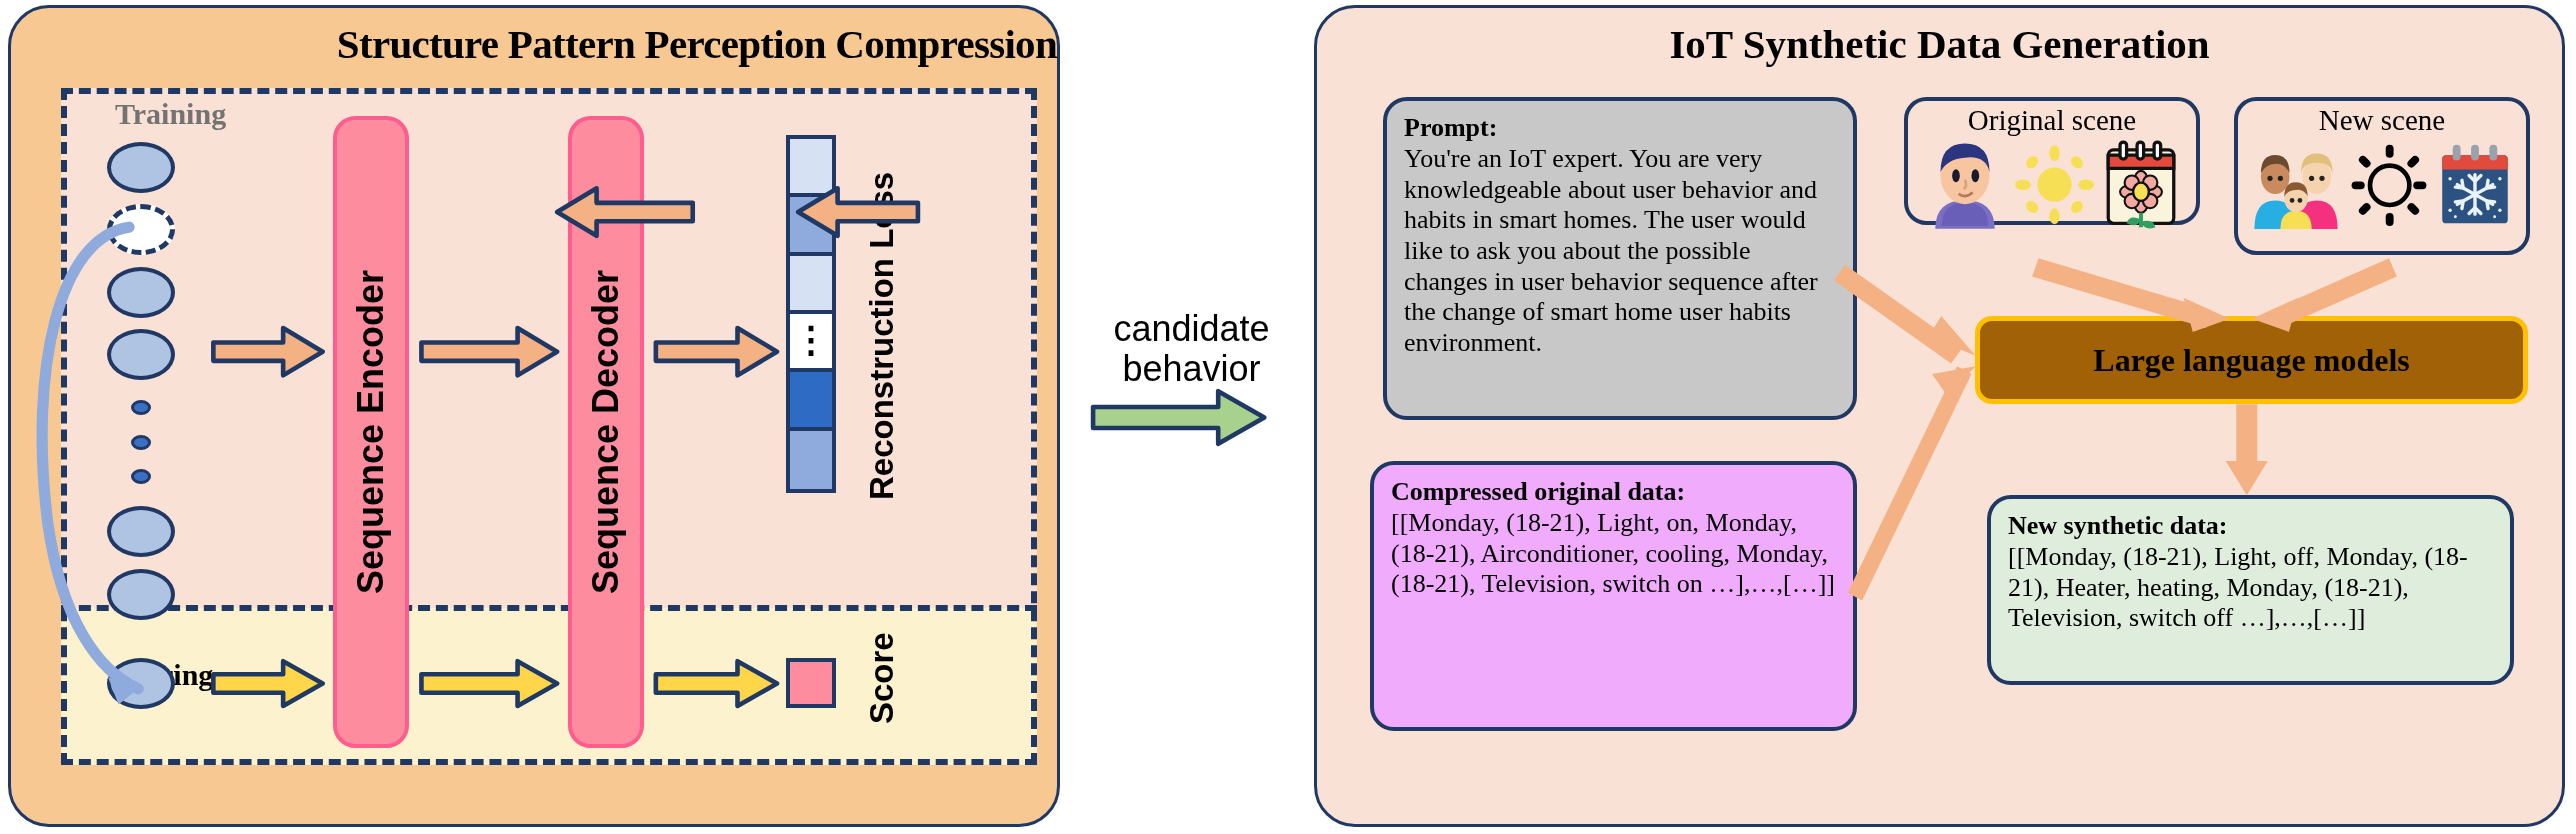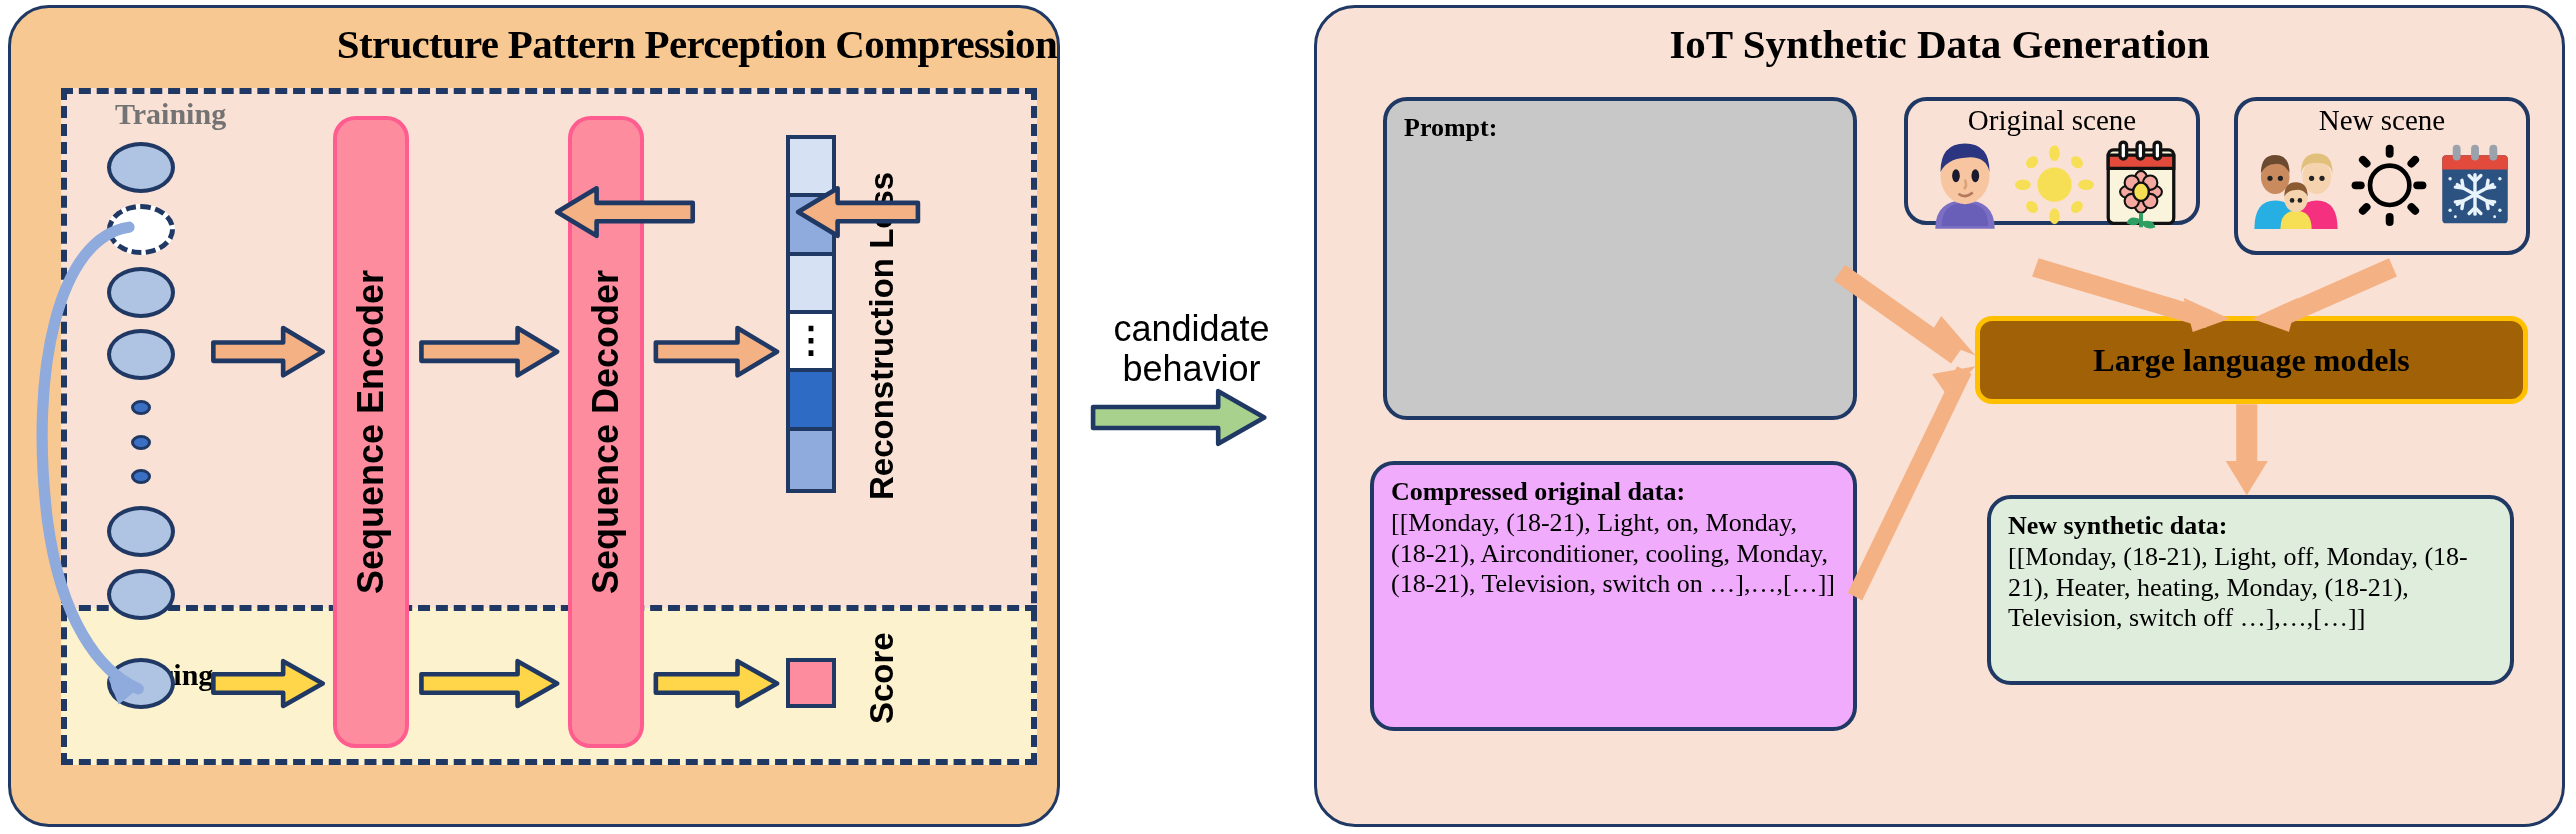--- a/index.html
+++ b/index.html
@@ -169,20 +169,21 @@
     <div>candidate</div>
     <div>behavior</div>
   </div>
 
   <div id="right-panel">
     <div id="right-title">IoT Synthetic Data Generation</div>
   </div>
 
   <div class="card" id="prompt-card" style="left:1370px;top:97px;width:474px;height:323px;margin-left:13px;">
     <div class="hd">Prompt:</div>
+    <div class="bd">You're an IoT expert. You are very knowledgeable about user behavior and habits in smart homes. The user would like to ask you about the possible changes in user behavior sequence after the change of smart home user habits environment.</div>
   </div>
 
   <div class="card" id="compressed-card" style="left:1370px;top:461px;width:487px;height:270px;">
     <div class="hd">Compressed original data:</div>
     <div class="bd">[[Monday, (18-21), Light, on, Monday, (18-21), Airconditioner, cooling, Monday, (18-21), Television, switch on …],…,[…]]</div>
   </div>
 
   <div class="card" id="synthetic-card" style="left:1987px;top:495px;width:527px;height:190px;">
     <div class="hd">New synthetic data:</div>
     <div class="bd">[[Monday, (18-21), Light, off, Monday, (18-21), Heater, heating, Monday, (18-21), Television, switch off …],…,[…]]</div>

